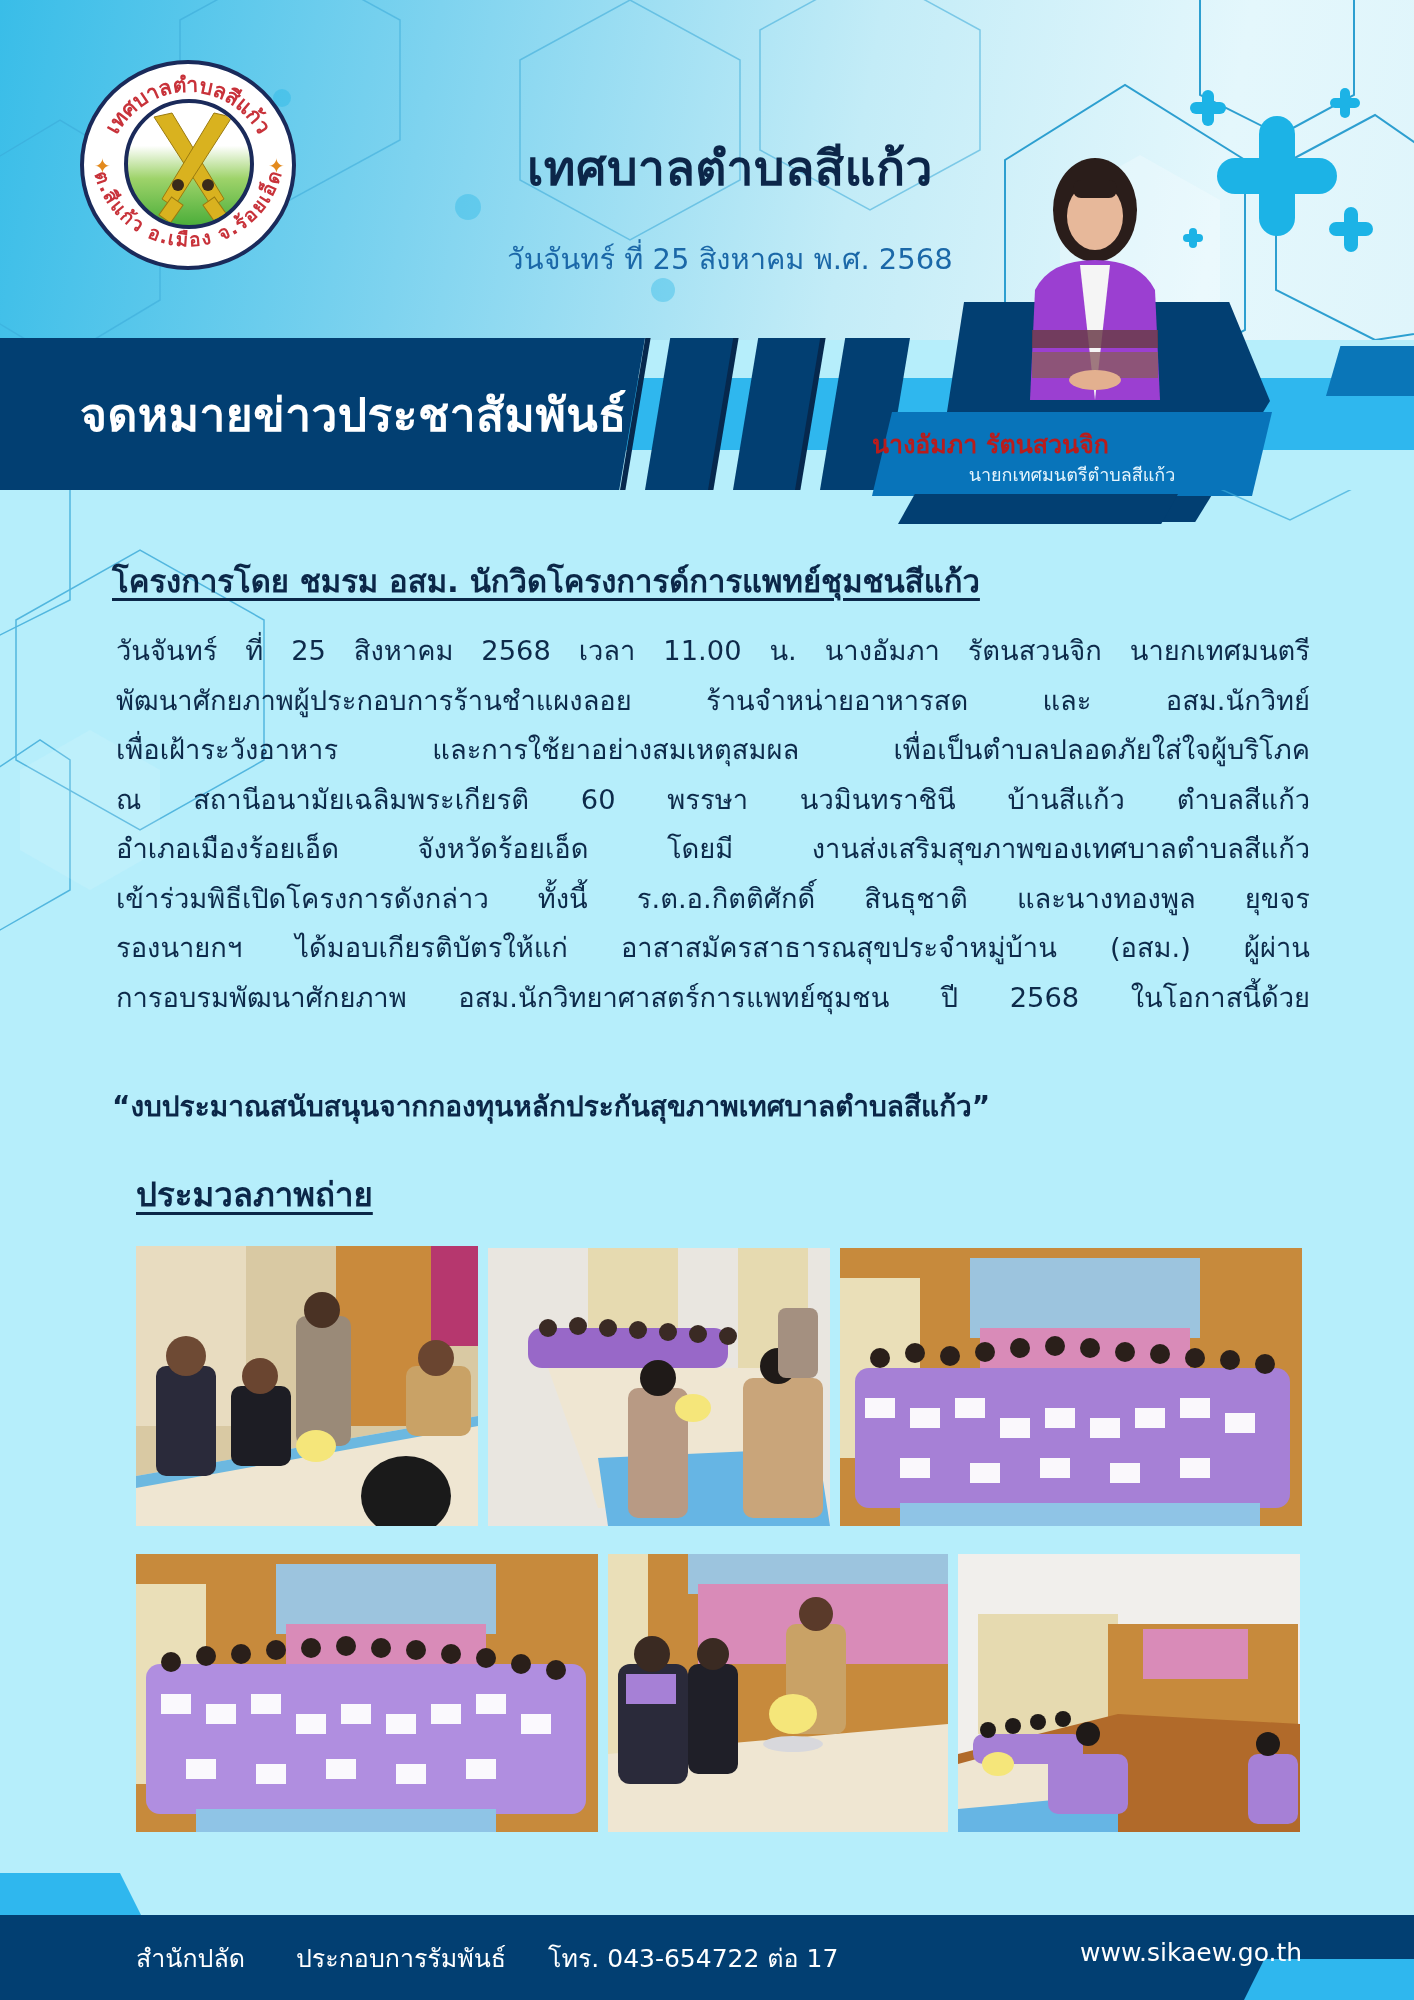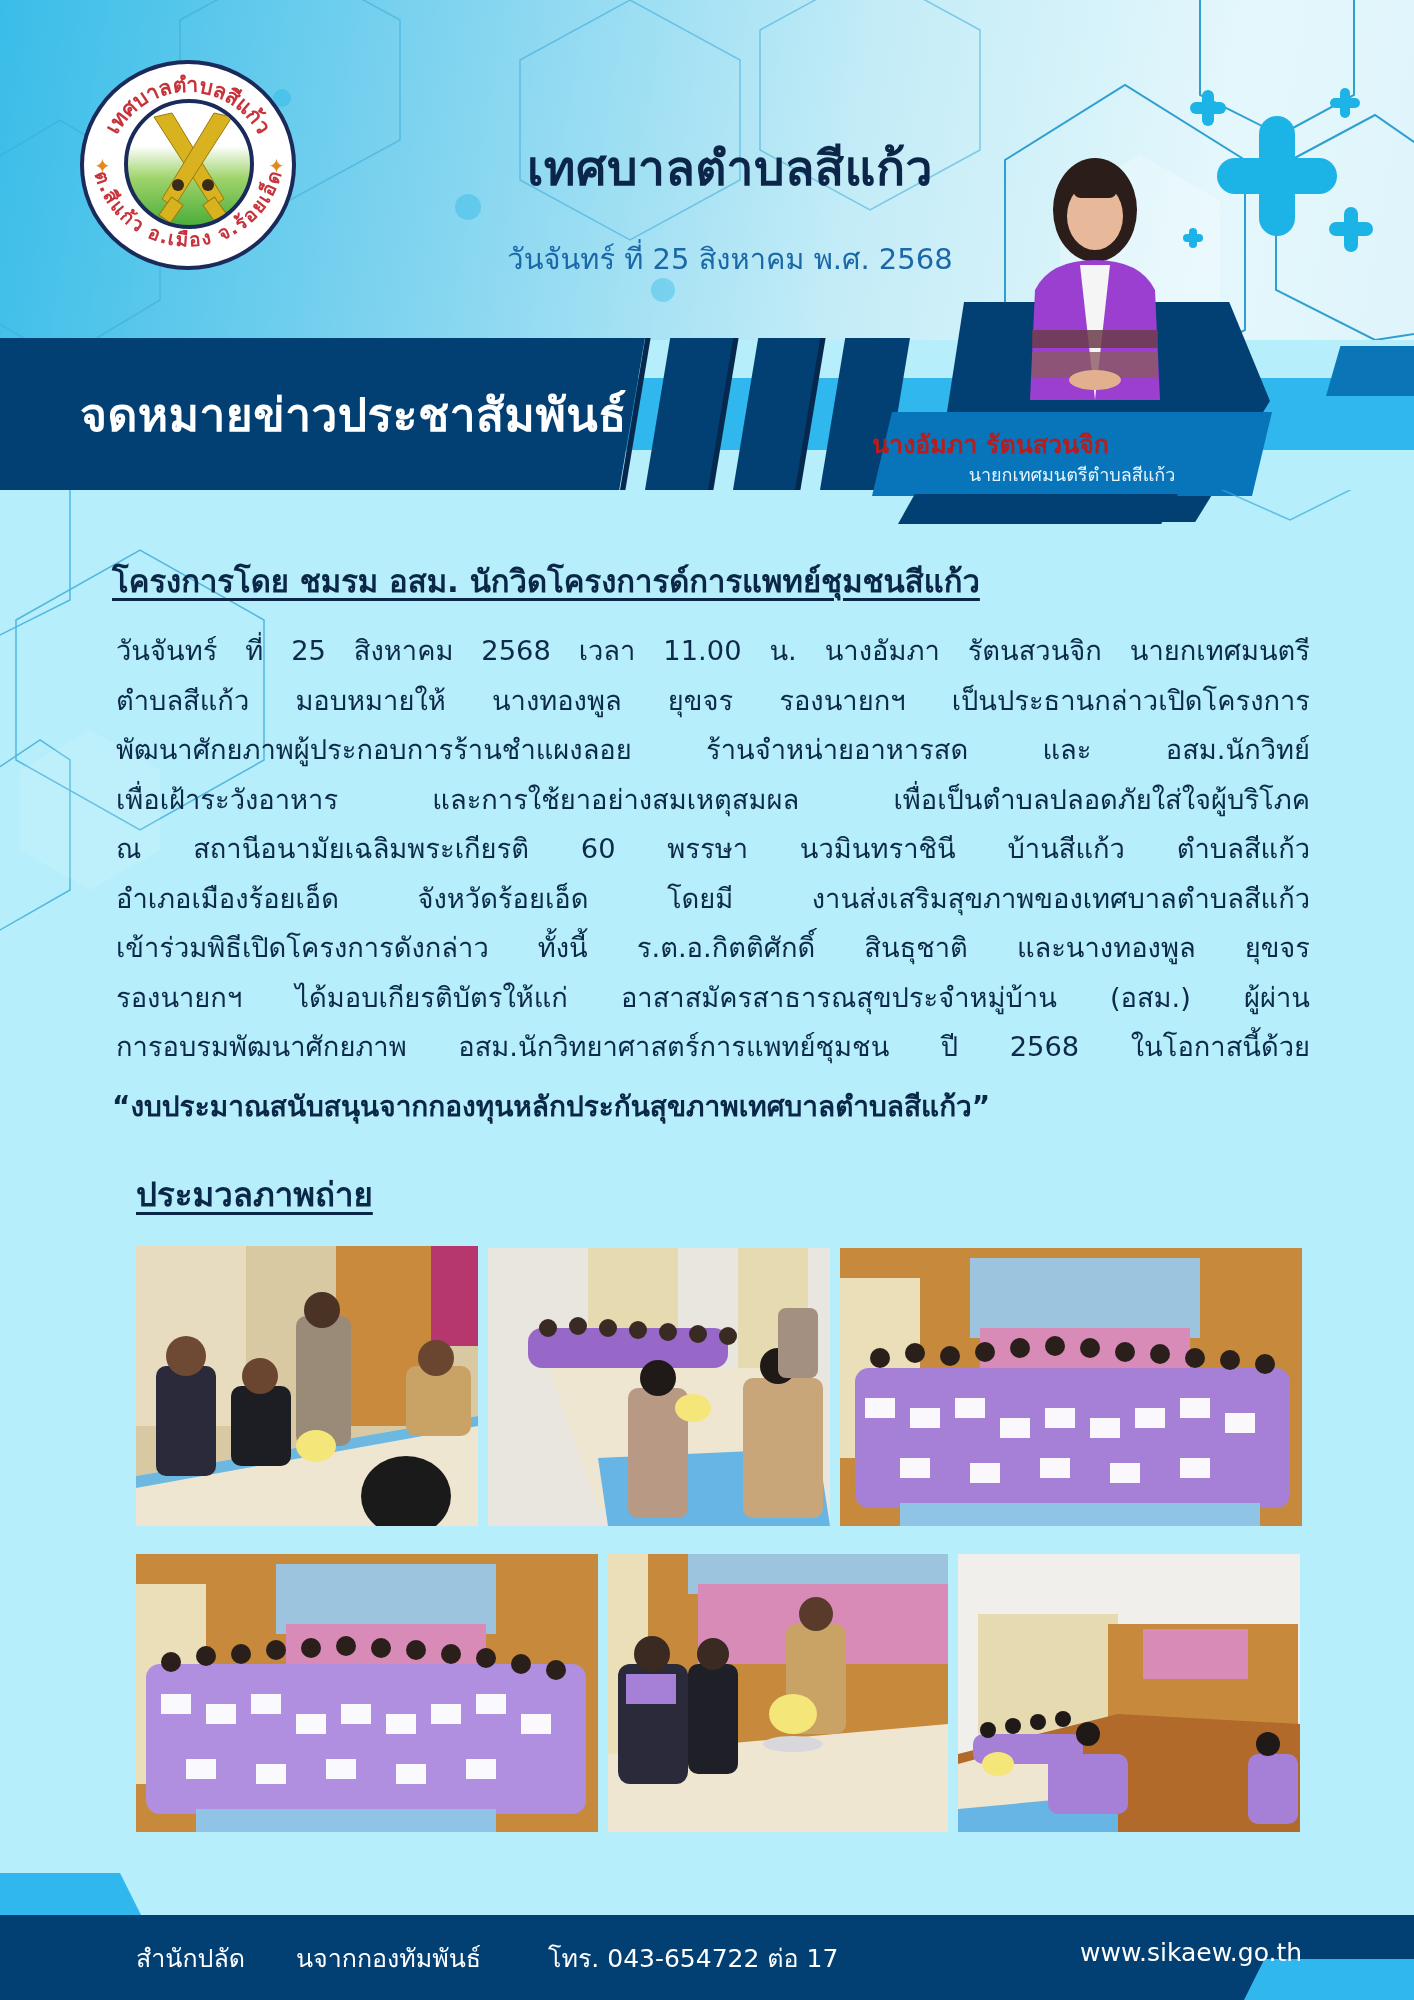--- a/index.html
+++ b/index.html
@@ -264,21 +264,20 @@
   <g fill="none" stroke="#3aa9d8" stroke-width="1.5" opacity="0.7">
     <polyline points="1320,-10 1400,-60"></polyline>
     <polyline points="1200,-10 1290,30 1410,-30"></polyline>
   </g>
 </svg>
 
 <div class="article-heading">โครงการโดย ชมรม อสม. นักวิดโครงการด์การแพทย์ชุมชนสีแก้ว</div>
 
 <div class="article-body">
   <span class="line">วันจันทร์ ที่ 25 สิงหาคม 2568 เวลา 11.00 น.  นางอัมภา รัตนสวนจิก นายกเทศมนตรี</span>
-  <span class="line">ตำบลสีแก้ว มอบหมายให้ นางทองพูล ยุขจร รองนายกฯ เป็นประธานกล่าวเปิดโครงการ</span>
   <span class="line">พัฒนาศักยภาพผู้ประกอบการร้านชำแผงลอย  ร้านจำหน่ายอาหารสด  และ  อสม.นักวิทย์</span>
   <span class="line">เพื่อเฝ้าระวังอาหาร และการใช้ยาอย่างสมเหตุสมผล เพื่อเป็นตำบลปลอดภัยใส่ใจผู้บริโภค</span>
   <span class="line">ณ   สถานีอนามัยเฉลิมพระเกียรติ  60  พรรษา  นวมินทราชินี  บ้านสีแก้ว  ตำบลสีแก้ว</span>
   <span class="line">อำเภอเมืองร้อยเอ็ด  จังหวัดร้อยเอ็ด  โดยมี  งานส่งเสริมสุขภาพของเทศบาลตำบลสีแก้ว</span>
   <span class="line">เข้าร่วมพิธีเปิดโครงการดังกล่าว  ทั้งนี้  ร.ต.อ.กิตติศักดิ์  สินธุชาติ  และนางทองพูล  ยุขจร</span>
   <span class="line">รองนายกฯ ได้มอบเกียรติบัตรให้แก่ อาสาสมัครสาธารณสุขประจำหมู่บ้าน (อสม.) ผู้ผ่าน</span>
   <span class="line">การอบรมพัฒนาศักยภาพ อสม.นักวิทยาศาสตร์การแพทย์ชุมชน ปี 2568 ในโอกาสนี้ด้วย</span>
 </div>
 
 <div class="budget-quote">“งบประมาณสนับสนุนจากกองทุนหลักประกันสุขภาพเทศบาลตำบลสีแก้ว”</div>
@@ -458,15 +457,15 @@
         <circle cx="310" cy="190" r="12"></circle>
     </g>
     <ellipse cx="40" cy="210" rx="16" ry="12" fill="#f5e67a"></ellipse>
   </svg>
 </div>
 
 <div class="footer-accent-left"></div>
 <div class="footer"></div>
 <div class="footer-accent-right"></div>
 <div class="footer-text" style="left:136px;">สำนักปลัด</div>
-<div class="footer-text" style="left:296px;">นจากกองทัมพันธ์</div>
+<div class="footer-text" style="left:296px;">ประกอบการรัมพันธ์</div>
 <div class="footer-text" style="left:548px;">โทร. 043-654722 ต่อ 17</div>
 <div class="footer-text" style="left:1046px;margin-left:34px;">www.sikaew.go.th</div>
 
 </body></html>

